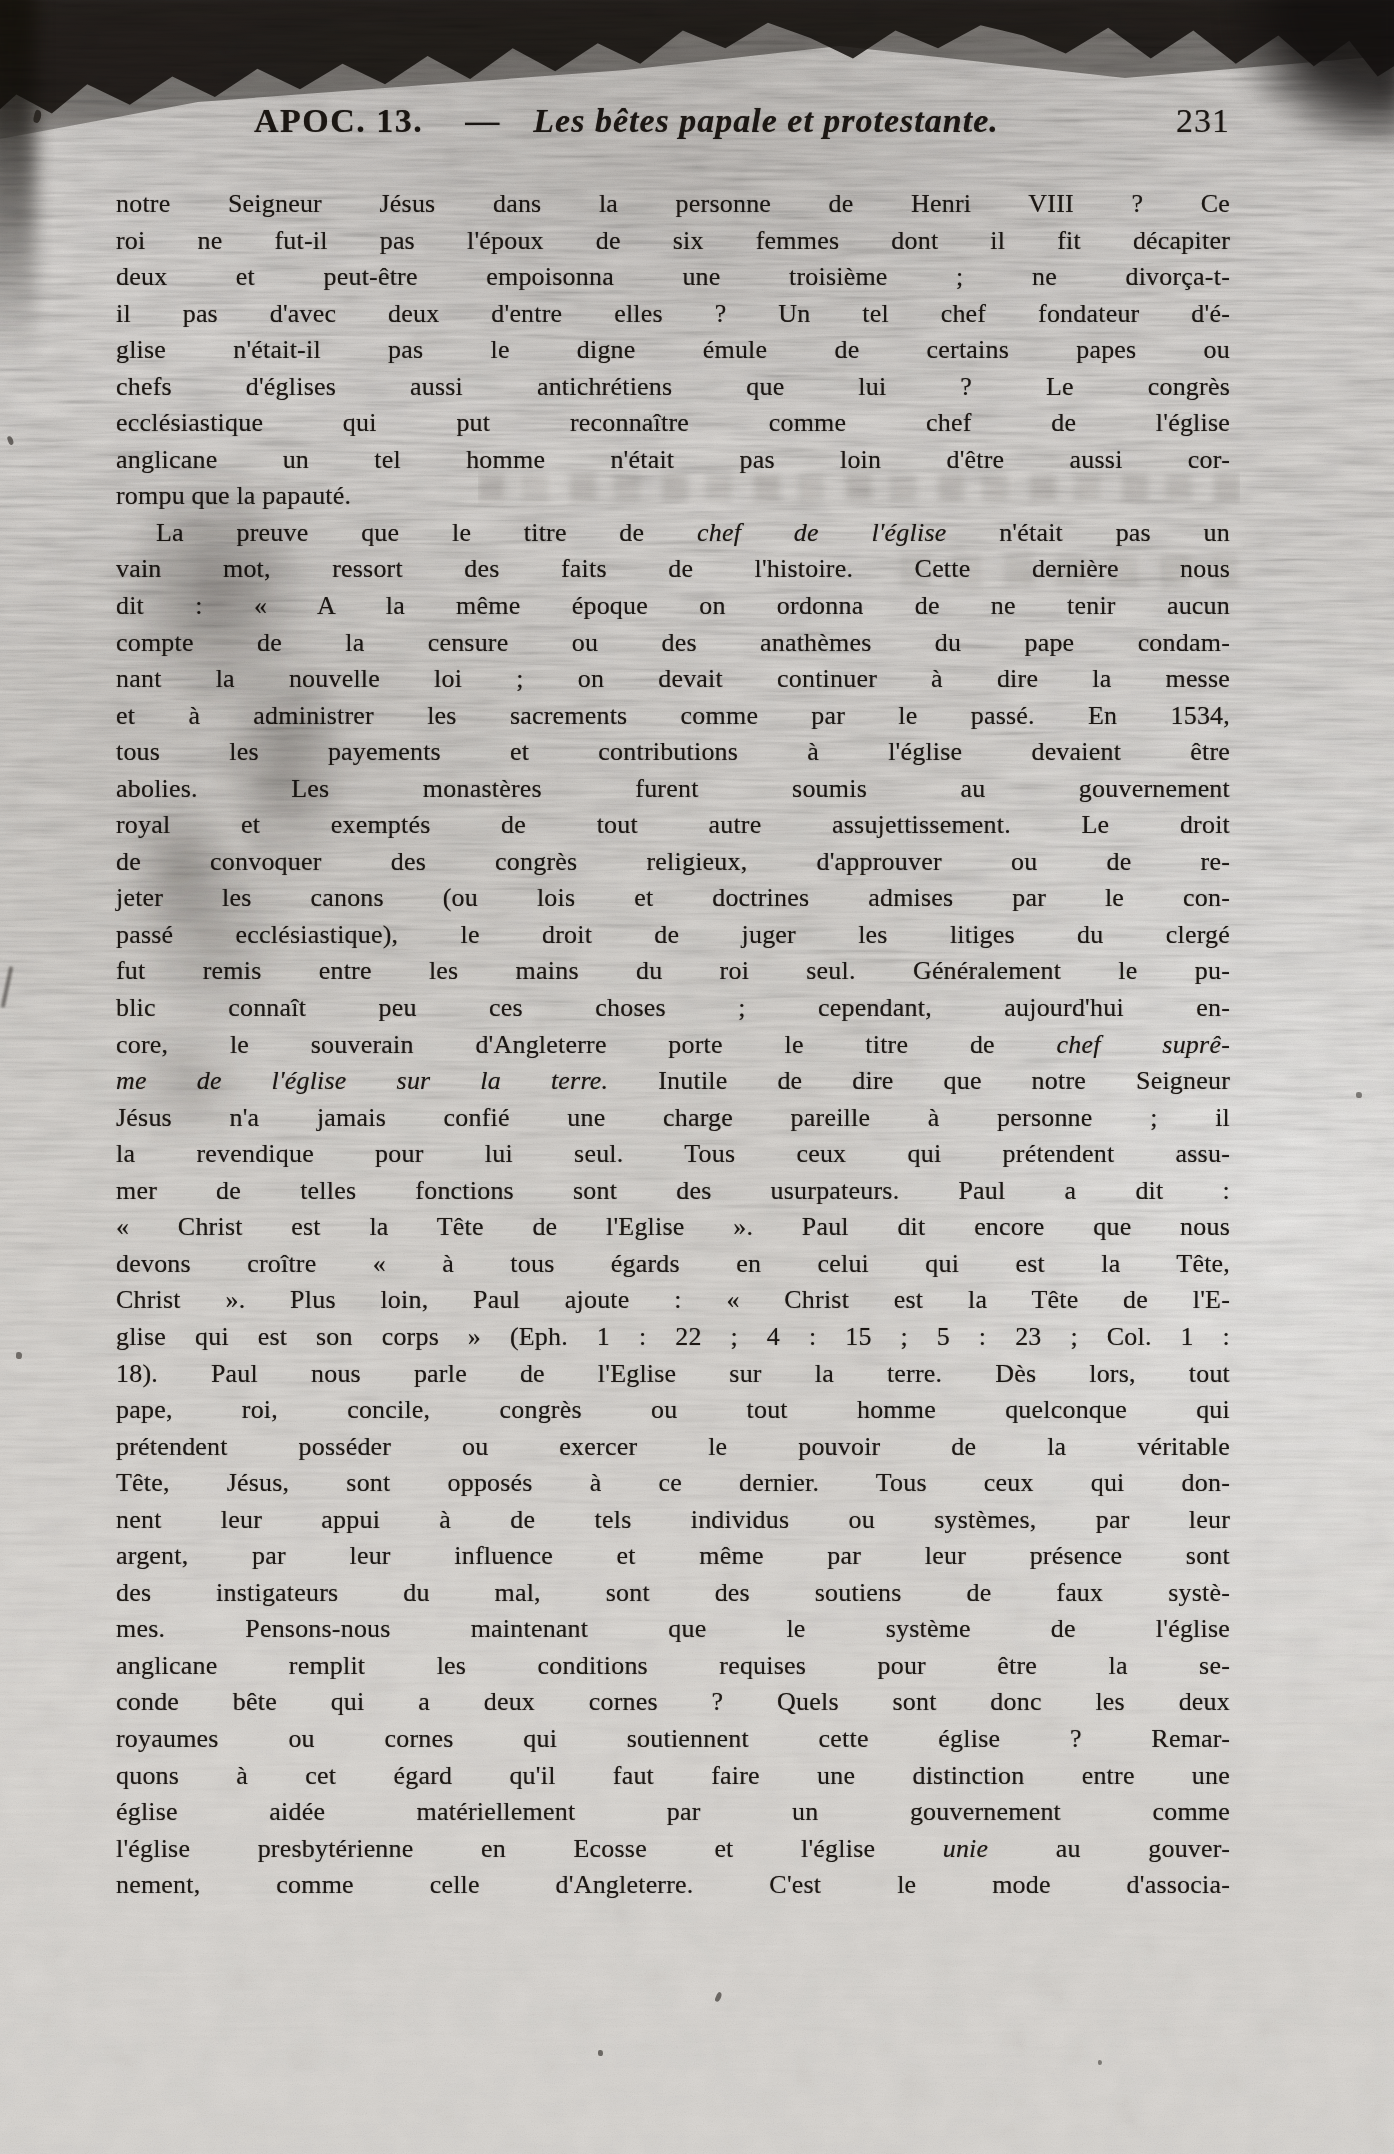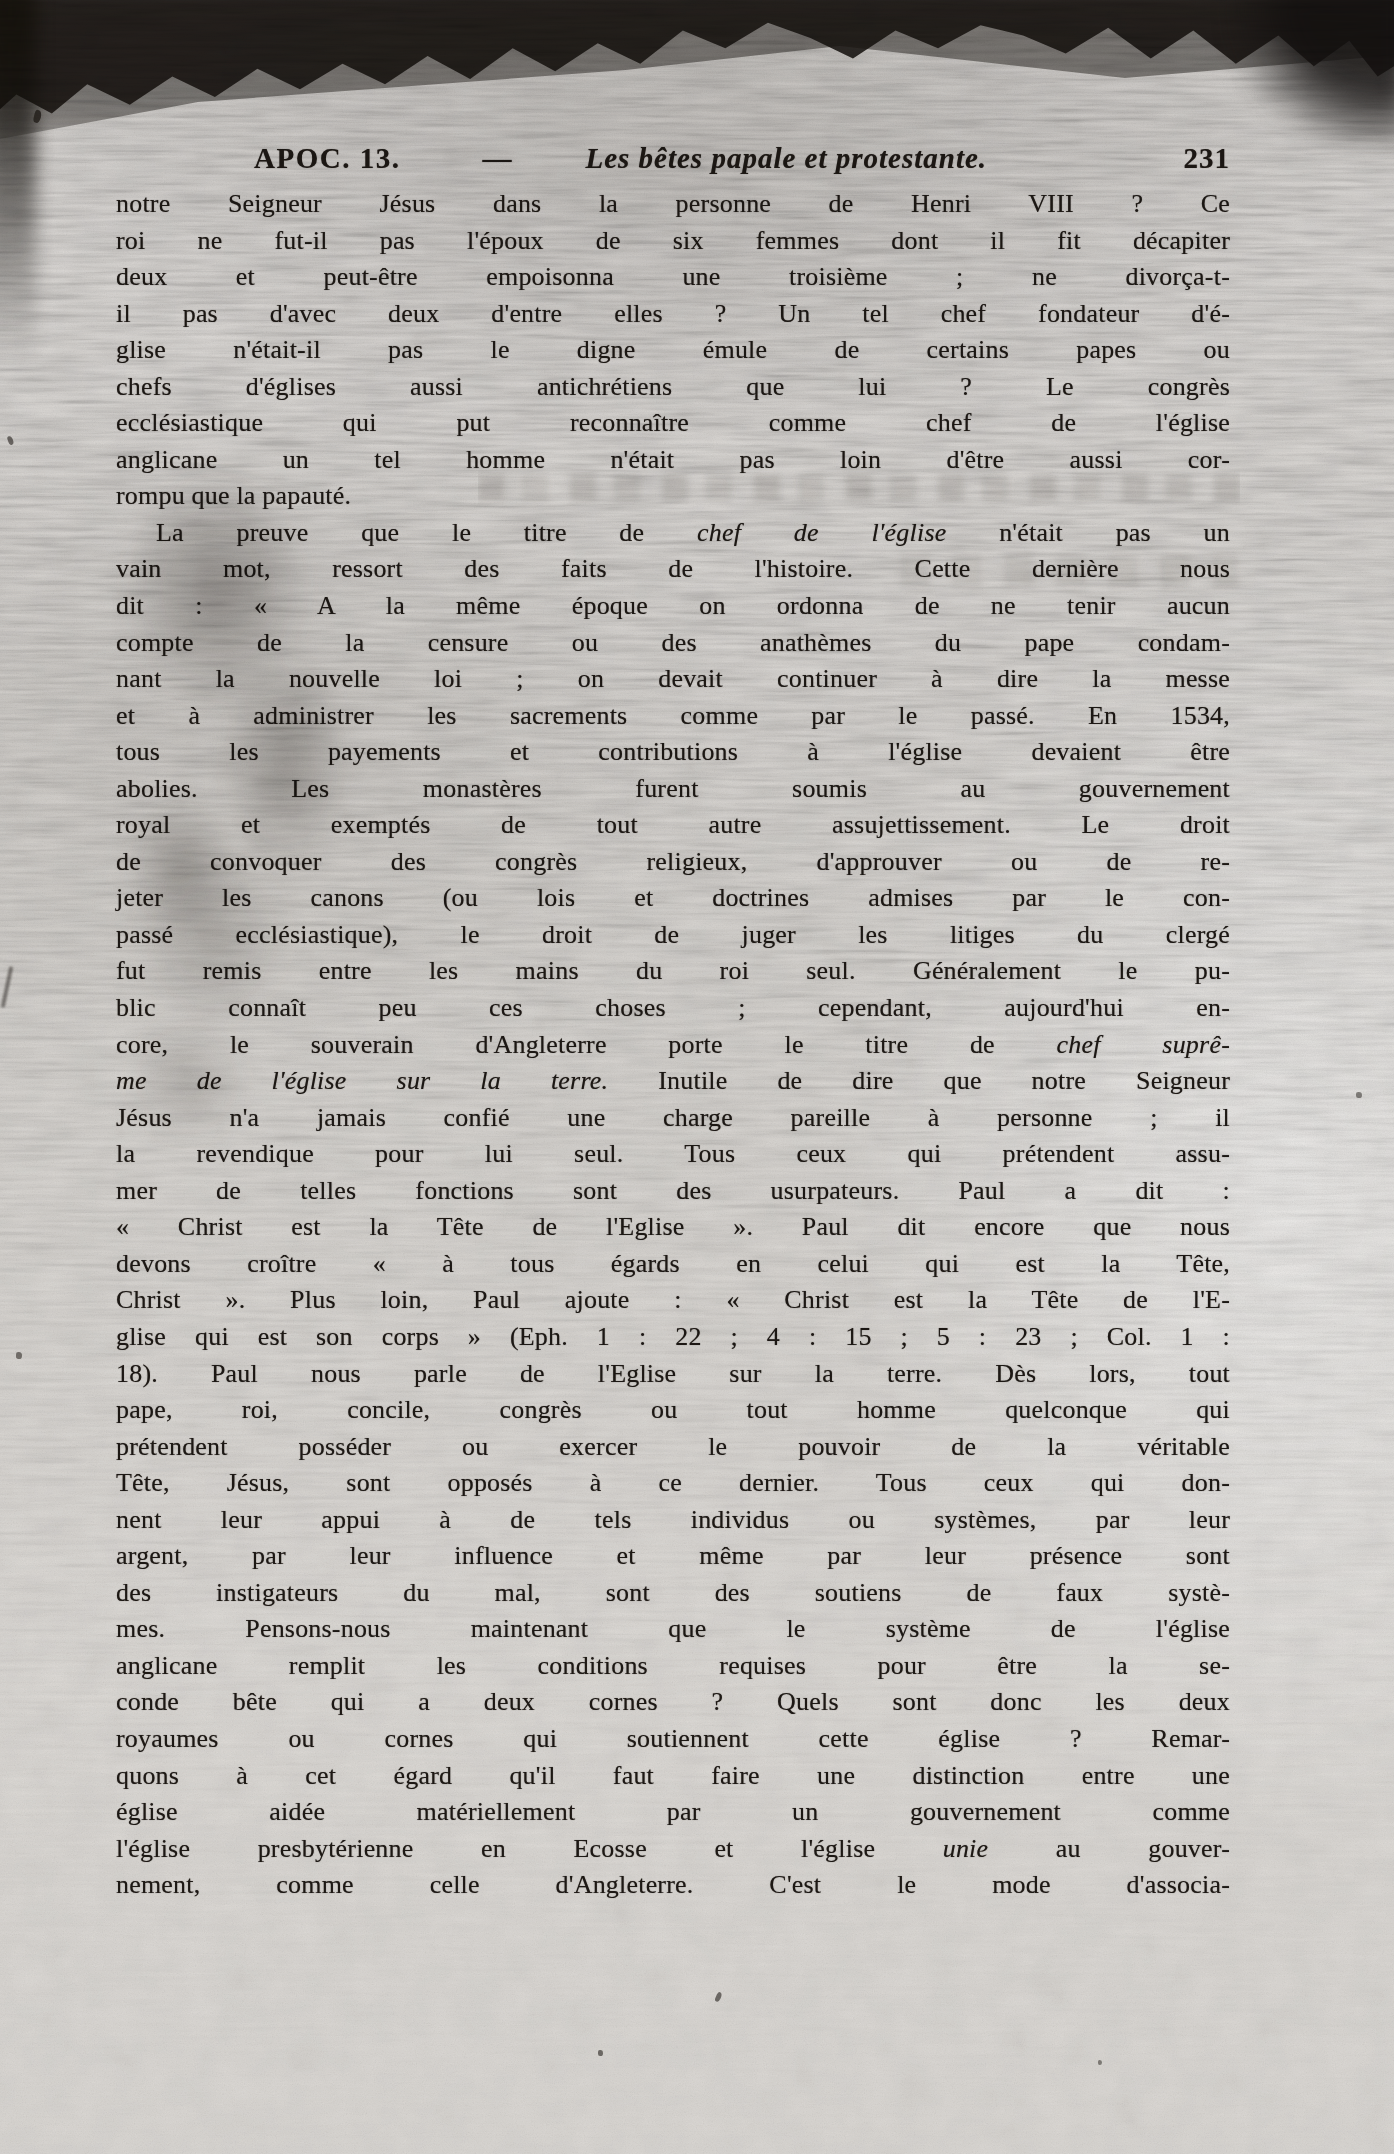--- a/index.html
+++ b/index.html
@@ -56,25 +56,25 @@
   .sp3 { left:5px;   top:966px;  width:4px;  height:42px; border-radius:2px; transform:rotate(12deg); opacity:.5; filter:blur(1px); }
   .sp4 { left:16px;  top:1352px; width:6px;  height:7px;  opacity:.55; }
   .sp5 { left:1356px;top:1092px; width:6px;  height:6px;  opacity:.5; }
   .sp6 { left:598px; top:2050px; width:5px;  height:6px;  opacity:.6; }
   .sp7 { left:716px; top:1992px; width:5px;  height:10px; transform:rotate(25deg); opacity:.6; }
   .sp8 { left:1098px;top:2060px; width:4px;  height:5px;  opacity:.5; }
 
   
   .ink { color:#1d1814; text-shadow:0 0 1px rgba(32,26,20,.55); }
   .running-head { position:absolute; left:116px; top:102px; width:1114px;
-    display:flex; align-items:baseline; font-size:29px;gap:40px; }
+    display:flex; align-items:baseline; font-size:34px; }
   .chapter   { font-weight:bold; letter-spacing:1.5px; margin-left:138px; }
   .separator { font-weight:bold; margin:0 34px 0 42px; }
   .head-title{ font-weight:bold; font-style:italic; letter-spacing:1px; }
-  .page-number { margin-left:auto; font-weight:bold; letter-spacing:1px;margin-top:40px; }
+  .page-number { margin-left:auto; font-weight:normal; letter-spacing:1px; }
 
   .text-block { position:absolute; left:116px; top:186px; width:1114px; font-size:26px; letter-spacing:.2px; }
   .line { height:36.55px; line-height:36.55px; text-align:justify; text-align-last:justify; overflow:visible; }
   .line.last   { text-align-last:left; }
   .line.indent { text-indent:40px; }
   .line em { font-style:italic; }
 </style>
 </head>
 <body>
 

